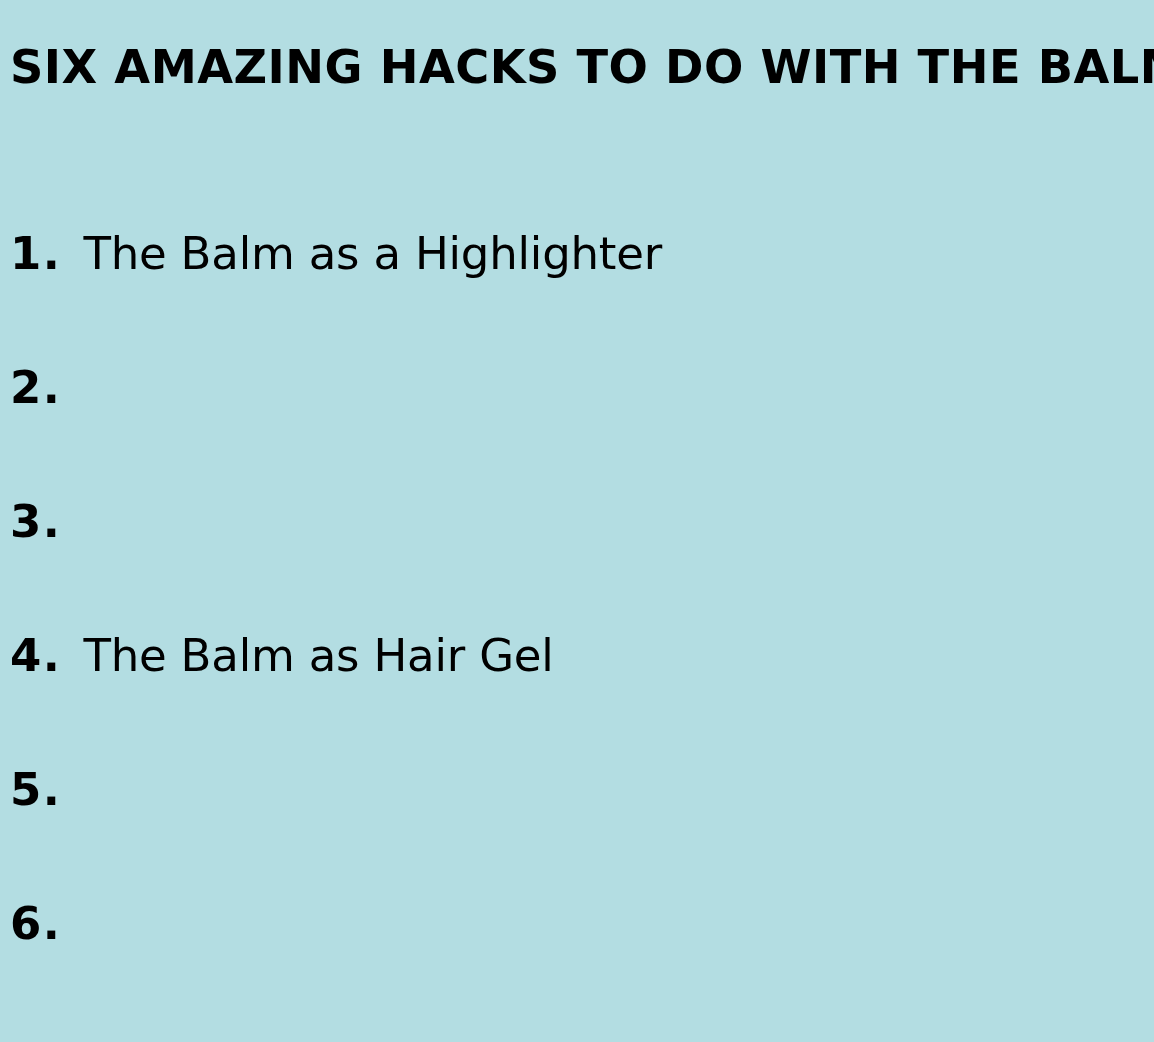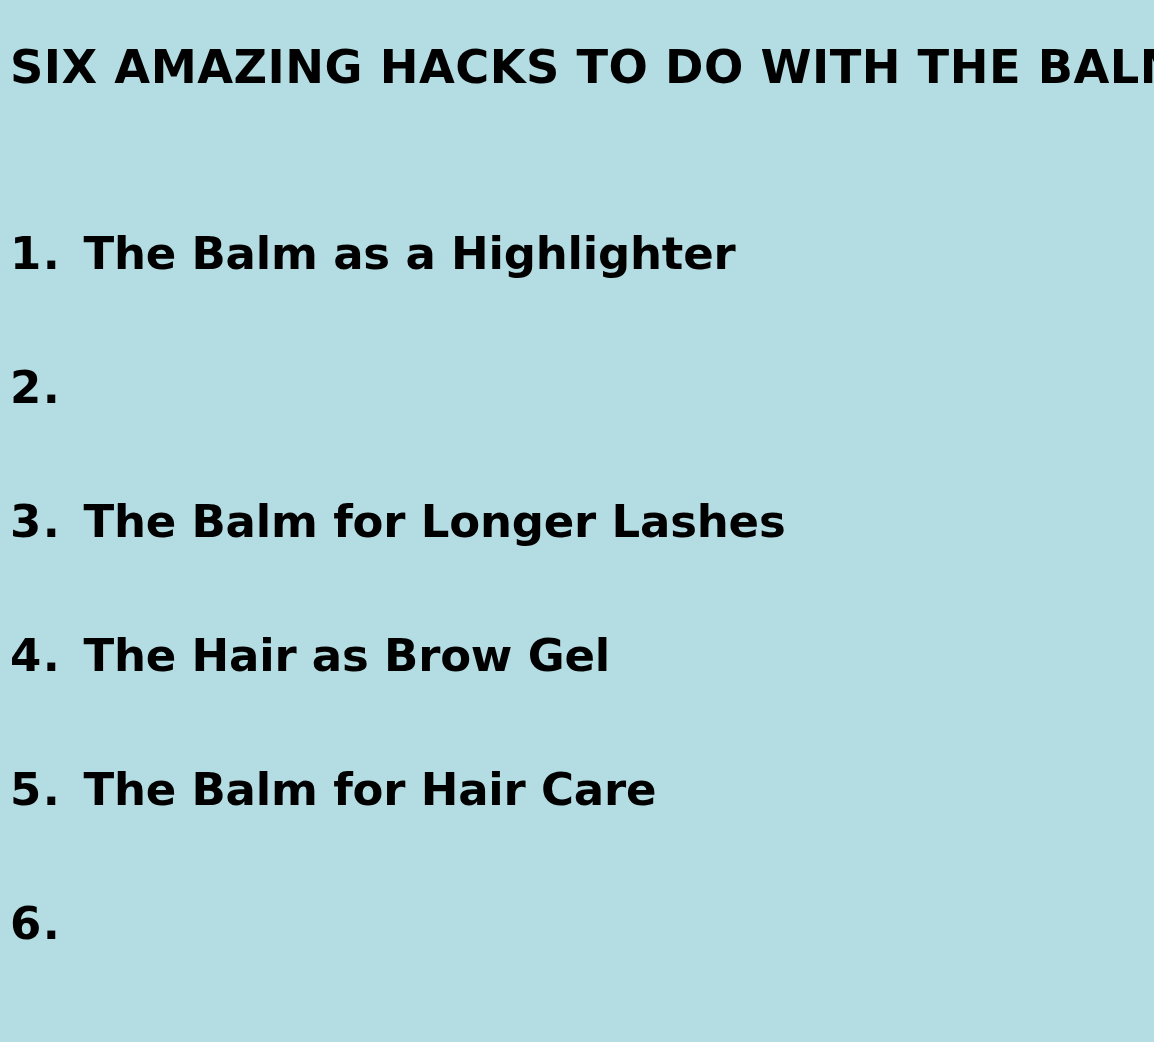--- a/index.html
+++ b/index.html
@@ -69,21 +69,21 @@
     font-size: 45px;
     line-height: 60px;
     letter-spacing: 1.5px;
     margin-right: 22px;
     flex: 0 0 auto;
   }
 
   .hack-label {
     color: #000000;
     font-family: "DejaVu Sans", sans-serif;
-    font-weight: 700;
+    font-weight: 400;
     font-size: 45px;
     line-height: 60px;
     letter-spacing: -0.2px;
     flex: 0 0 auto;
   }
 </style>
 </head>
 <body>
 
 <div class="poster">
@@ -96,31 +96,29 @@
       <span class="hack-number">1.</span>
       <span class="hack-label">The Balm as a Highlighter</span>
     </li>
 
     <li class="hack-item">
       <span class="hack-number">2.</span>
     </li>
 
     <li class="hack-item">
       <span class="hack-number">3.</span>
-      <span class="hack-label">The Balm for Longer Lashes</span>
     </li>
 
     <li class="hack-item">
       <span class="hack-number">4.</span>
-      <span class="hack-label">The Hair as Brow Gel</span>
+      <span class="hack-label">The Balm as Hair Gel</span>
     </li>
 
     <li class="hack-item">
       <span class="hack-number">5.</span>
-      <span class="hack-label">The Balm for Hair Care</span>
     </li>
 
     <li class="hack-item">
       <span class="hack-number">6.</span>
     </li>
 
   </ul>
 
 </div>
 

